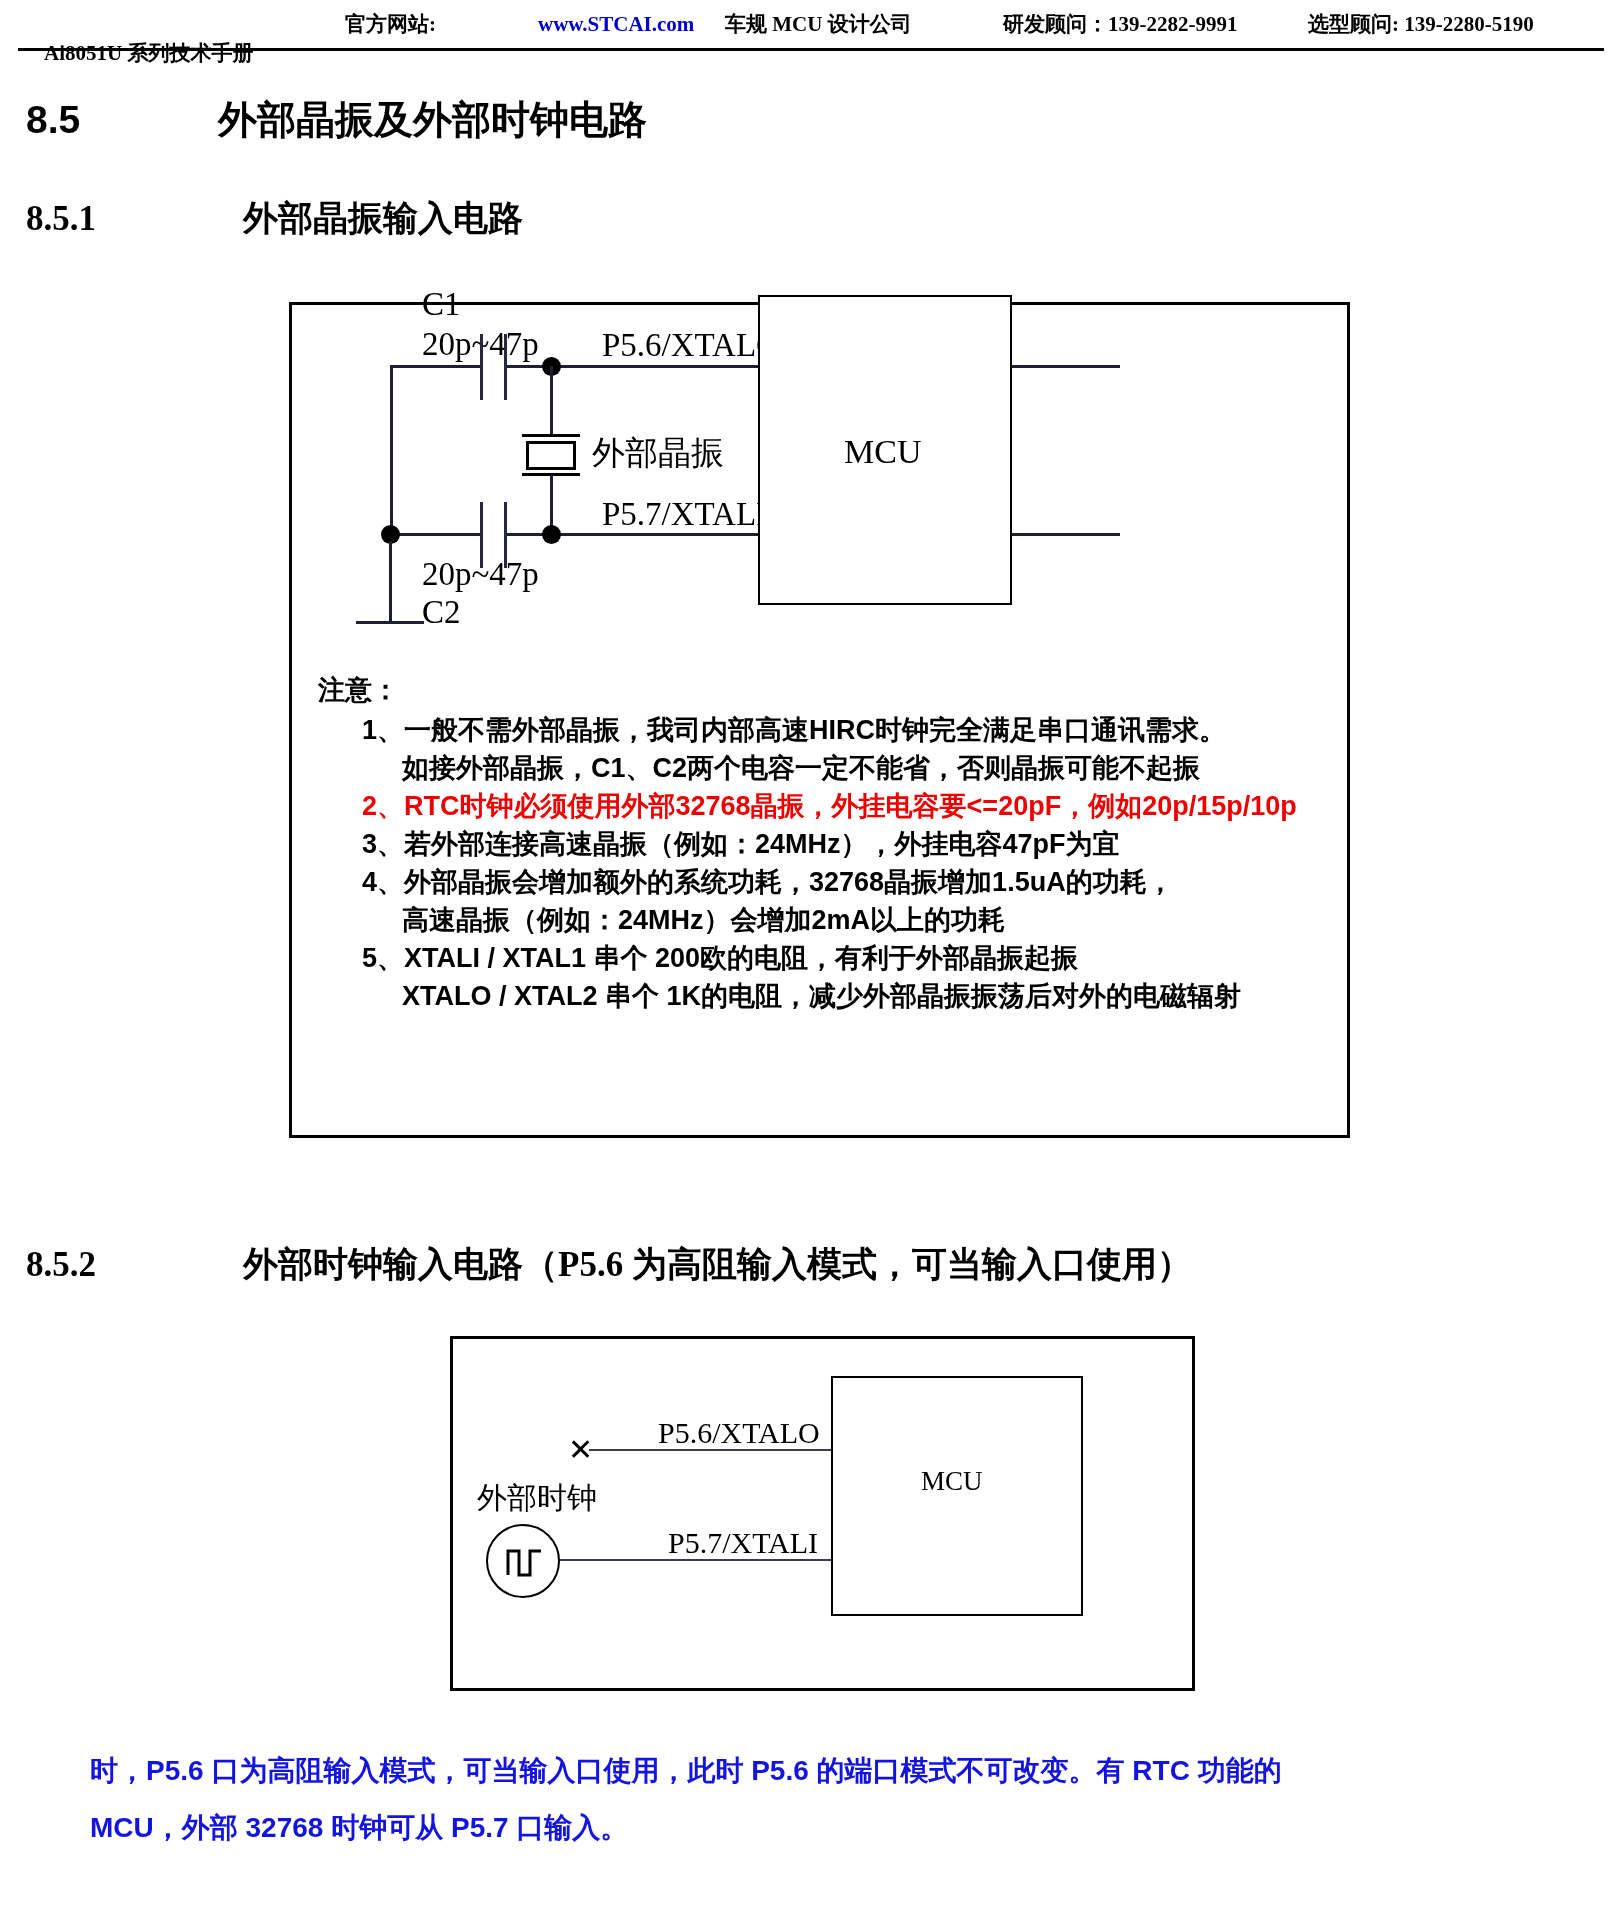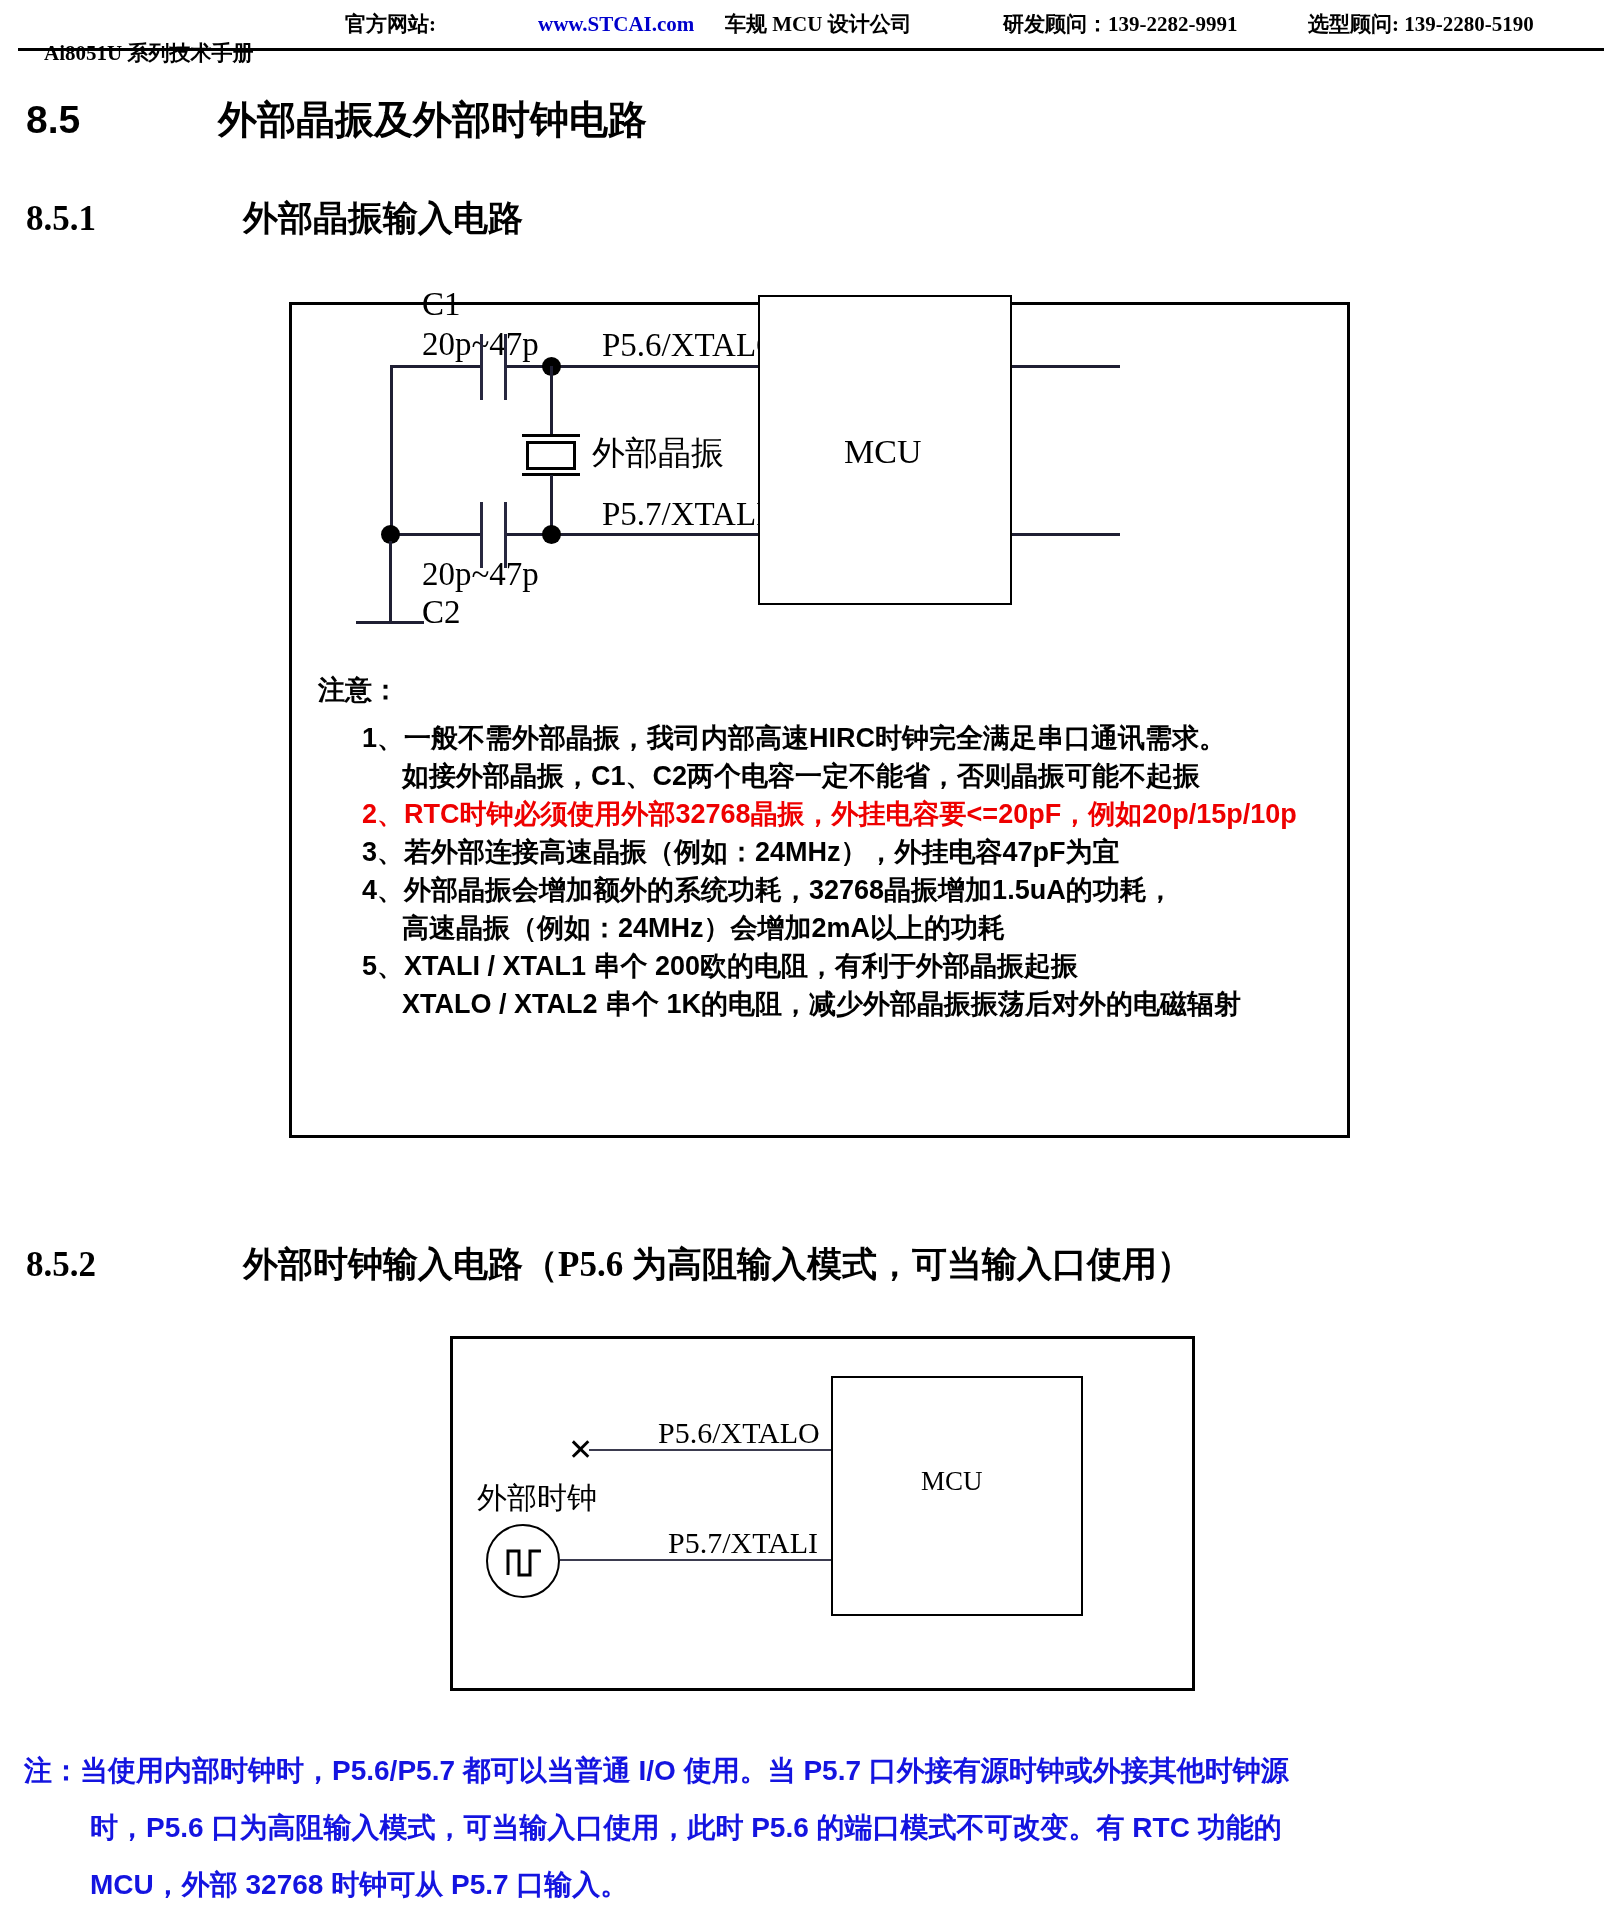--- a/index.html
+++ b/index.html
@@ -131,21 +131,21 @@
   .notes {
     position: absolute;
     left: 315px; top: 768px;
     width: 1020px;
   }
   .note-title {
     font-family: "Liberation Sans", sans-serif;
     font-weight: bold;
     font-size: 27px;
     line-height: 38px;
-    margin-bottom: 10px;
+    margin-bottom: 2px;
   }
   .note-line {
     font-family: "Liberation Sans", sans-serif;
     font-weight: bold;
     font-size: 27px;
     line-height: 38px;
     white-space: nowrap;
     margin-left: 44px;
   }
   .note-line.indent { padding-left: 40px; }
@@ -289,16 +289,15 @@
   <div class="lbl" style="left:205px; top:75px; font-size:30px;">P5.6/XTALO</div>
 
   <div class="wire-h" style="left:107px; top:220px; width:274px; height:2px; background:#3b3b4f;"></div>
   <div class="lbl" style="left:215px; top:185px; font-size:30px;">P5.7/XTALI</div>
 
   <div class="mcu-box" style="left:378px; top:37px; width:252px; height:240px;"></div>
   <div class="mcu-text" style="left:468px; top:127px; font-size:27px;">MCU</div>
 </div>
 
 <div class="footnote">
-  <span class="fl">注：当使用内部时钟时，P5.6/P5.7 都可以当普通 I/O 使用。当 P5.7 口外接有源时钟或外接其他时钟源</span>
   <span class="fl ind">时，P5.6 口为高阻输入模式，可当输入口使用，此时 P5.6 的端口模式不可改变。有 RTC 功能的</span>
   <span class="fl ind">MCU，外部 32768 时钟可从 P5.7 口输入。</span>
 </div>
 
 </body></html>

